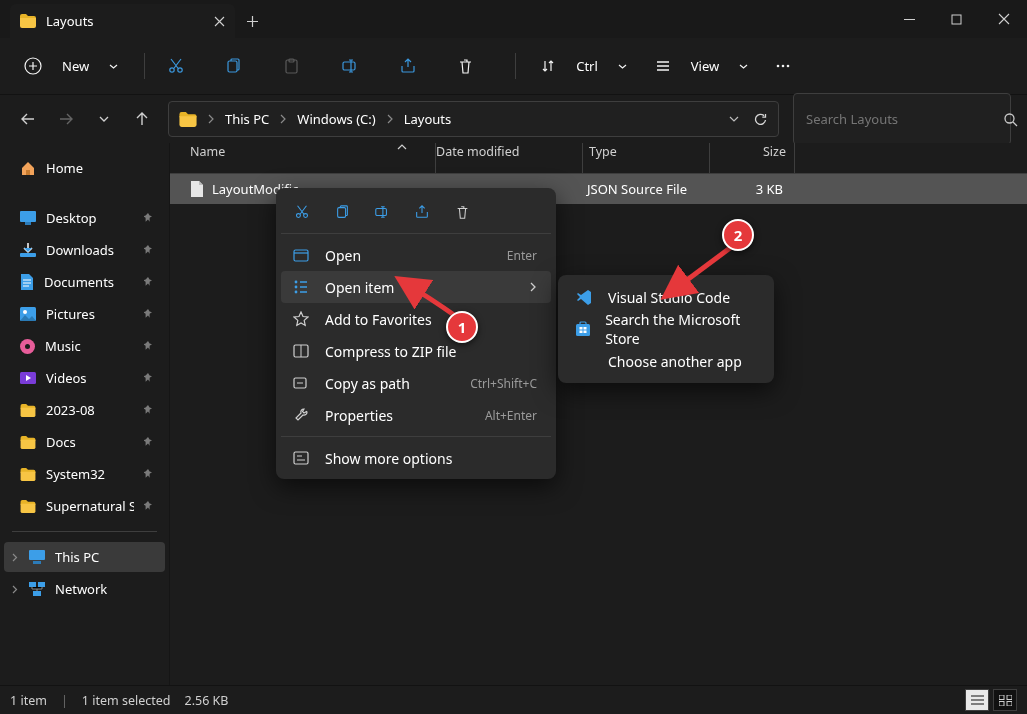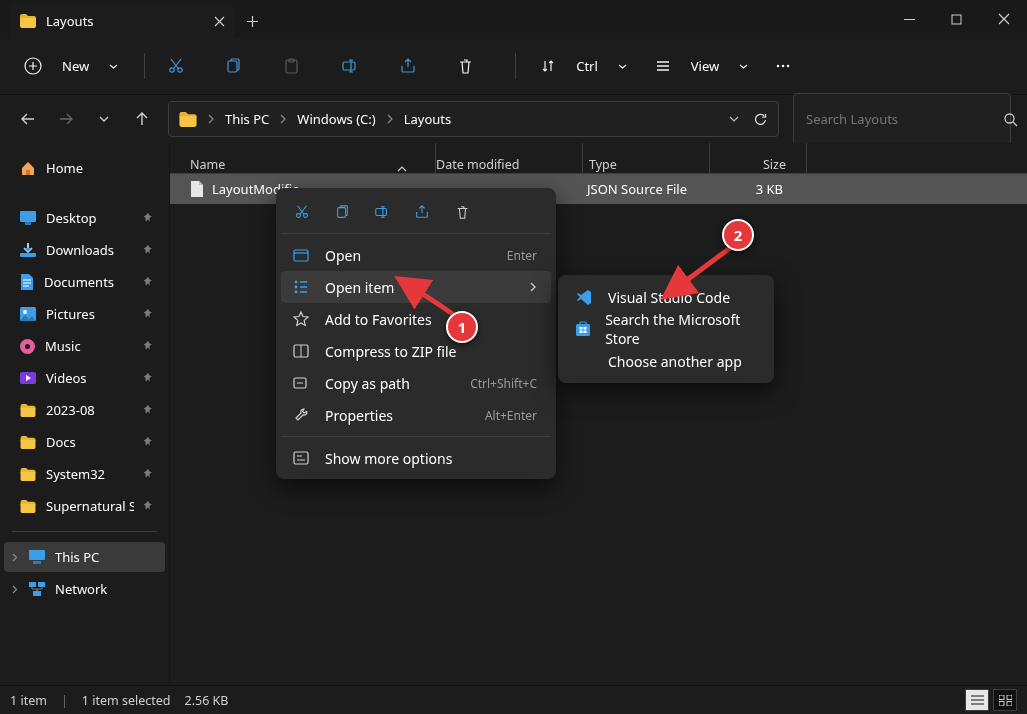--- a/index.html
+++ b/index.html
@@ -95,25 +95,25 @@
   .sitem.tree{padding-left:6px}
   .sline{height:1px;background:var(--border);margin:10px 8px}
   .content{flex:1;background:var(--bg);position:relative}
 
   
   .lhead{
     height:30px;display:flex;align-items:center;border-bottom:1px solid var(--border);
     font-size:12.5px;color:var(--text-dim);
     padding-left:20px;
   }
-  .col{display:flex;align-items:flex-end;gap:8px}
+  .col{display:flex;align-items:flex-start;gap:8px}
   .col.name{width:245px}
   .col.date{width:146px}
   .col.type{width:120px;padding-left:6px}
-  .col.size{width:76px;justify-content:flex-end;padding-right:20px}
+  .col.size{width:76px;justify-content:flex-end;padding-right:8px}
   .lhead .col{border-right:1px solid var(--border);height:100%;}
   .sortup{margin-left:auto;margin-right:28px;color:#cfcfcf}
 
   
   .row{
     height:30px;display:flex;align-items:center;padding-left:20px;
     color:var(--text);
   }
   .row.sel{background:#545454}
   .cell{display:flex;align-items:center;gap:8px;font-size:13px}

